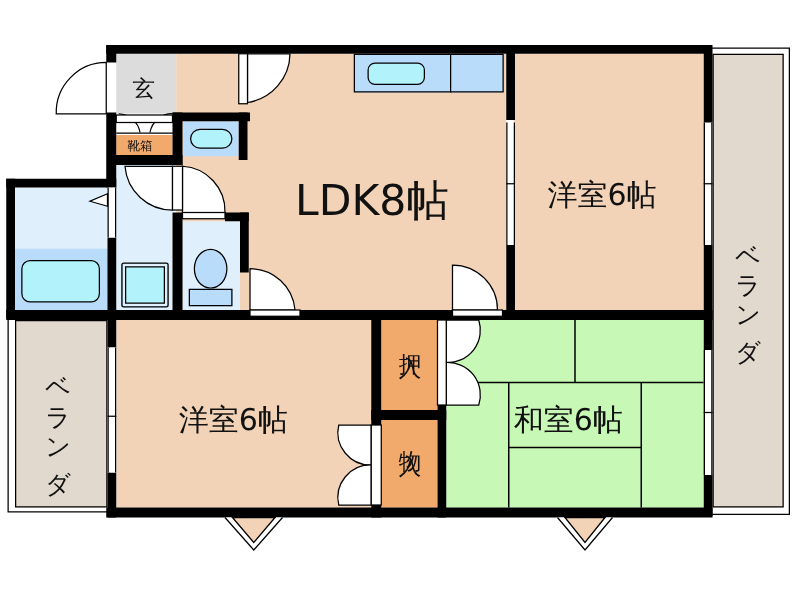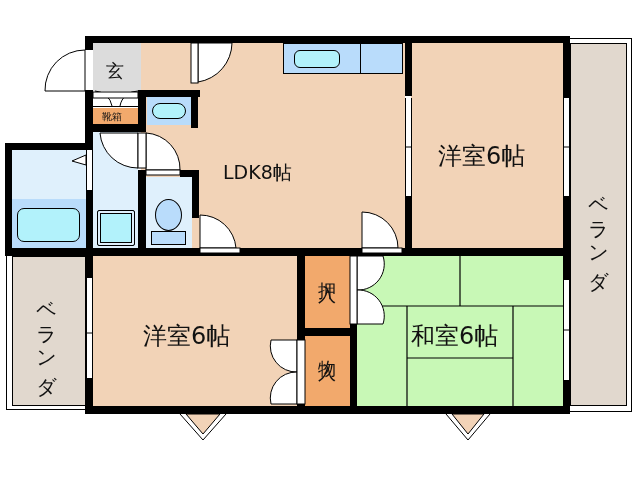--- a/index.html
+++ b/index.html
@@ -23,21 +23,21 @@
 
 <div class="abs" style="left:93px;top:43px;width:48px;height:48px;background:#dcdcdc;"></div>
 <div class="room-label" style="left:106px;top:59px;font-size:18px;">玄</div>
 
 <div class="abs" style="left:93px;top:91px;width:48px;height:16px;background:#fff;border-bottom:1px solid #000;"></div>
 <div class="abs" style="left:93px;top:108px;width:45px;height:16px;background:#f2a96c;"></div>
 <div class="room-label" style="left:102px;top:110px;font-size:10px;">靴箱</div>
 
 <div class="abs" style="left:141px;top:43px;width:264px;height:207px;background:#f2d3b7;"></div>
 <div class="abs" style="left:180px;top:124px;width:30px;height:126px;background:#f2d3b7;"></div>
-<div class="room-label" style="left:223px;top:138px;font-size:19px;margin-top:22px;">LDK8帖</div>
+<div class="room-label" style="left:236px;top:138px;font-size:34px;">LDK8帖</div>
 
 <div class="abs" style="left:283px;top:43px;width:120px;height:31px;background:#b9dcfb;border:1px solid #000;"></div>
 <div class="abs" style="left:360px;top:43px;width:1px;height:31px;background:#000;"></div>
 <div class="abs" style="left:294px;top:50px;width:46px;height:18px;background:#b2f2fb;border:1.5px solid #000;border-radius:6px;"></div>
 
 <div class="abs" style="left:147px;top:97px;width:44px;height:28px;background:#b9dcfb;"></div>
 <div class="abs" style="left:152px;top:103px;width:34px;height:16px;background:#b2f2fb;border:1.5px solid #000;border-radius:8px;"></div>
 
 <div class="abs" style="left:12px;top:150px;width:76px;height:98px;background:#dff0fc;"></div>
 <div class="abs" style="left:12px;top:199px;width:76px;height:49px;background:#b9dcfb;"></div>

